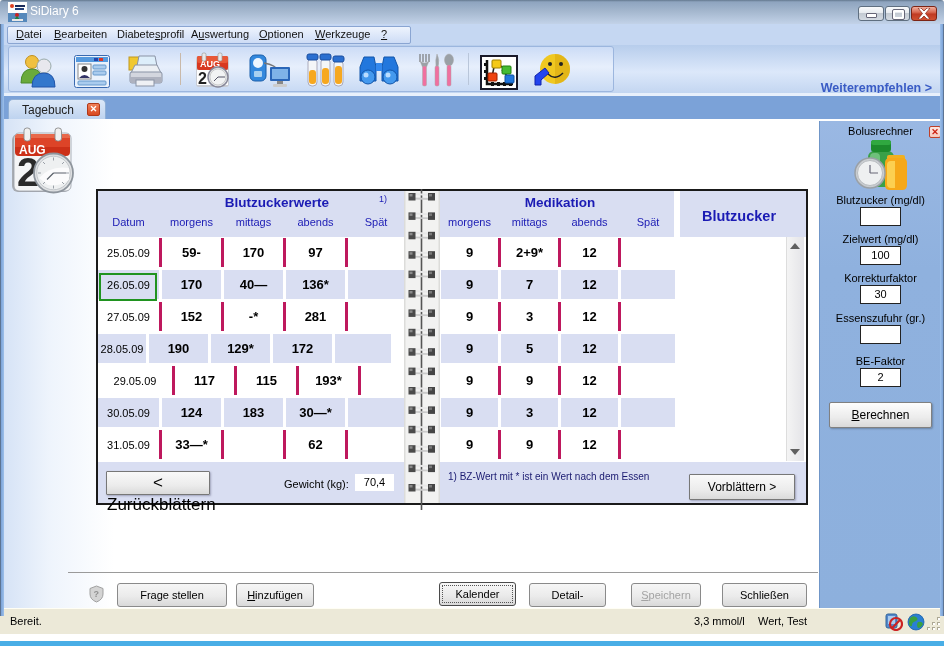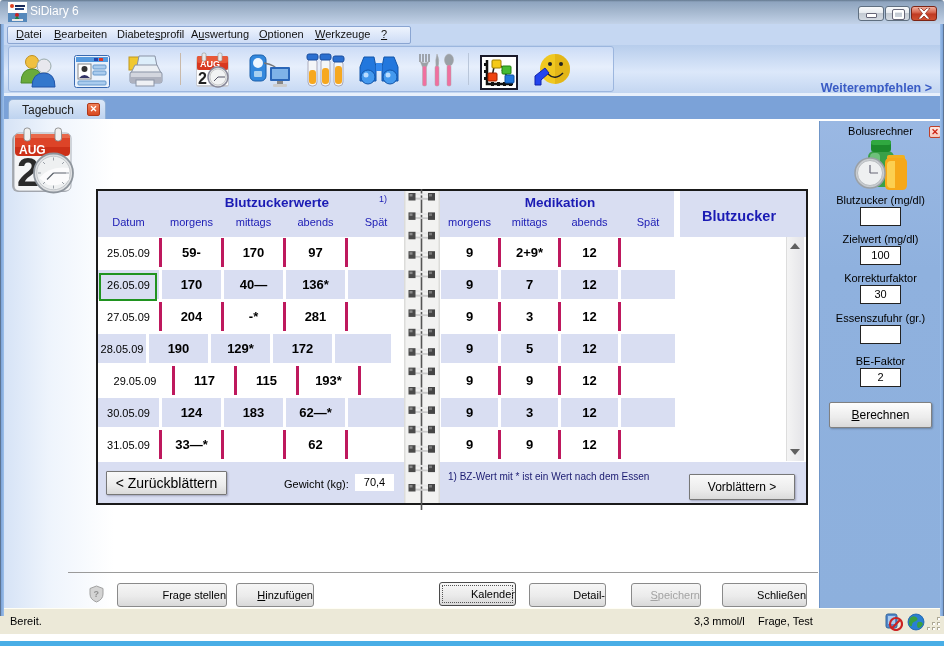--- a/index.html
+++ b/index.html
@@ -39,21 +39,21 @@
 .hdr{color:#1b1bb4}
 .row{position:absolute;display:flex;gap:3px;height:29px}
 .row .c{height:29px;display:flex;align-items:center;justify-content:center}
 .rw{background:#be185d}
 .rw .c{background:#fff}
 .rl{background:#fff}
 .rl .c{background:#d9def2}
 .val{font-weight:bold;font-size:13px;color:#000}
 .dat{font-size:11px;color:#000}
 .btn{background:linear-gradient(180deg,#f9f9f9 0,#ececec 60%,#dadada 100%);border:1px solid #777;border-radius:1px;box-sizing:border-box;text-align:center;color:#000;box-shadow:1px 1px 2px rgba(90,90,120,.45)}
-.bbtn{height:24px;background:linear-gradient(180deg,#f6f6f6 0,#ebebeb 55%,#d9d9d9 100%);border:1px solid #8a8a8a;border-radius:3px;box-sizing:border-box;text-align:right;font-size:11px;line-height:22px;color:#000}
+.bbtn{height:24px;background:linear-gradient(180deg,#f6f6f6 0,#ebebeb 55%,#d9d9d9 100%);border:1px solid #8a8a8a;border-radius:3px;box-sizing:border-box;text-align:center;font-size:11px;line-height:22px;color:#000}
 
 #status{left:0;top:608px;width:944px;height:25px;background:#ece9d8;border-top:1px solid #fffef4}
 #status .t{top:6px;font-size:11px;color:#000}
 #bborder{left:0;top:641px;width:944px;height:5px;background:#49aee6}
 #lborder{left:0;top:24px;width:4px;height:592px;background:linear-gradient(90deg,#49586c 0,#7fa6da 35%,#9dc0ea 100%)}
 #rborder{left:940px;top:24px;width:4px;height:592px;background:linear-gradient(90deg,#9dc0ea 0,#7fa6da 65%,#49586c 100%)}
 </style></head>
 <body>
 <div id="content" class="ab"></div>
 <div id="title" class="ab">
@@ -279,21 +279,21 @@
     </div>
   <div class="row rl" style="left:0;top:79px">
       <div class="c dat" style="width:61px">26.05.09</div>
       <div class="c val" style="width:59px">170</div>
       <div class="c val" style="width:59px">40—</div>
       <div class="c val" style="width:59px">136*</div>
       <div class="c" style="width:56px"></div>
     </div>
   <div class="row rw" style="left:0;top:111px">
       <div class="c dat" style="width:61px">27.05.09</div>
-      <div class="c val" style="width:59px">204</div>
+      <div class="c val" style="width:59px">152</div>
       <div class="c val" style="width:59px">-*</div>
       <div class="c val" style="width:59px">281</div>
       <div class="c" style="width:56px"></div>
     </div>
   <div class="row rl" style="left:0;top:143px">
       <div class="c dat" style="width:48px">28.05.09</div>
       <div class="c val" style="width:59px">190</div>
       <div class="c val" style="width:59px">129*</div>
       <div class="c val" style="width:59px">172</div>
       <div class="c" style="width:56px"></div>
@@ -302,21 +302,21 @@
       <div class="c dat" style="width:74px">29.05.09</div>
       <div class="c val" style="width:59px">117</div>
       <div class="c val" style="width:59px">115</div>
       <div class="c val" style="width:59px">193*</div>
       <div class="c" style="width:56px"></div>
     </div>
   <div class="row rl" style="left:0;top:207px">
       <div class="c dat" style="width:61px">30.05.09</div>
       <div class="c val" style="width:59px">124</div>
       <div class="c val" style="width:59px">183</div>
-      <div class="c val" style="width:59px">62—*</div>
+      <div class="c val" style="width:59px">30—*</div>
       <div class="c" style="width:56px"></div>
     </div>
   <div class="row rw" style="left:0;top:239px">
       <div class="c dat" style="width:61px">31.05.09</div>
       <div class="c val" style="width:59px">33—*</div>
       <div class="c val" style="width:59px"></div>
       <div class="c val" style="width:59px">62</div>
       <div class="c" style="width:56px"></div>
     </div>
   <div class="row rw" style="left:343px;top:47px">
@@ -358,21 +358,21 @@
   <div class="row rw" style="left:343px;top:239px">
       <div class="c val" style="width:57px">9</div>
       <div class="c val" style="width:57px">9</div>
       <div class="c val" style="width:57px">12</div>
       <div class="c" style="width:54px"></div>
     </div>
   <div class="ab" style="left:1px;top:82px;width:58px;height:28px;border:2px solid #209320;box-sizing:border-box"></div>
   <div class="ab" style="left:688px;top:46px;width:18px;height:224px;background:linear-gradient(90deg,#f4f4f4,#e4e4e8);border-left:1px solid #ddd;box-sizing:border-box"></div>
   <div class="ab" style="left:692px;top:52px;width:0;height:0;border-left:5px solid transparent;border-right:5px solid transparent;border-bottom:6px solid #606060"></div>
   <div class="ab" style="left:692px;top:258px;width:0;height:0;border-left:5px solid transparent;border-right:5px solid transparent;border-top:6px solid #606060"></div>
-  <div class="ab btn" style="left:8px;top:280px;width:121px;height:24px;font-size:14px;line-height:22px">&lt; Zurückblättern</div>
+  <div class="ab btn" style="left:8px;top:280px;width:104px;height:24px;font-size:17px;line-height:22px">&lt; Zurückblättern</div>
   <div class="ab txt" style="left:186px;top:287px;font-size:11px">Gewicht (kg):</div>
   <div class="ab" style="left:257px;top:283px;width:39px;height:17px;background:#fff;text-align:center;font-size:11px;line-height:17px">70,4</div>
   <div class="ab txt" style="left:350px;top:280px;font-size:10px;color:#1a1a70">1) BZ-Wert mit * ist ein Wert nach dem Essen</div>
   <div class="ab btn" style="left:591px;top:283px;width:106px;height:26px;font-size:12px;line-height:24px">Vorblättern &gt;</div>
 </div>
 <svg class="ab" style="left:404px;top:186px" width="36" height="327" viewBox="0 0 36 327">
   <rect x="0" y="5" width="36" height="312" fill="#f2f2f1"></rect>
   <rect x="0" y="5" width="1.5" height="312" fill="#dcdcda"></rect>
   <rect x="34.5" y="5" width="1.5" height="312" fill="#dcdcda"></rect>
   <line x1="17.5" y1="3" x2="17.5" y2="324" stroke="#555" stroke-width="1.6"></line>
@@ -410,21 +410,21 @@
 </svg>
 <div class="ab bbtn" style="left:117px;top:583px;width:110px">Frage stellen</div>
 <div class="ab bbtn" style="left:236px;top:583px;width:78px"><u>H</u>inzufügen</div>
 <div class="ab bbtn" style="left:439px;top:582px;width:77px;border-color:#4a4a4a;outline:1px dotted #555;outline-offset:-4px">Kalender</div>
 <div class="ab bbtn" style="left:529px;top:583px;width:77px">Detail-Tagebuch</div>
 <div class="ab bbtn" style="left:631px;top:583px;width:70px;color:#a3a3a3"><u>S</u>peichern</div>
 <div class="ab bbtn" style="left:722px;top:583px;width:85px">Schließen</div>
 <div id="status" class="ab">
   <div class="t ab txt" style="left:10px">Bereit.</div>
   <div class="t ab txt" style="left:694px">3,3 mmol/l</div>
-  <div class="t ab txt" style="left:758px">Frage, Test</div>
+  <div class="t ab txt" style="left:758px">Wert, Test</div>
 
   <svg class="ab" style="left:884px;top:4px" width="19" height="18" viewBox="0 0 19 18">
     <rect x="2" y="1" width="11" height="14" rx="2" fill="#5588cc" stroke="#336699"></rect>
     <rect x="4" y="3" width="7" height="8" fill="#aaccee"></rect>
     <circle cx="12" cy="11" r="6" fill="none" stroke="#cc2222" stroke-width="2.2"></circle>
     <line x1="8" y1="15" x2="16" y2="7" stroke="#cc2222" stroke-width="2.2"></line>
   </svg>
   <svg class="ab" style="left:907px;top:4px" width="18" height="18" viewBox="0 0 18 18">
     <circle cx="9" cy="9" r="8" fill="#2a7fd4"></circle>
     <path d="M3 5 Q6 2 9 4 Q12 6 9 8 Q5 9 5 12 Q5 14 3 13 Q1 10 3 5" fill="#3aa040"></path>

